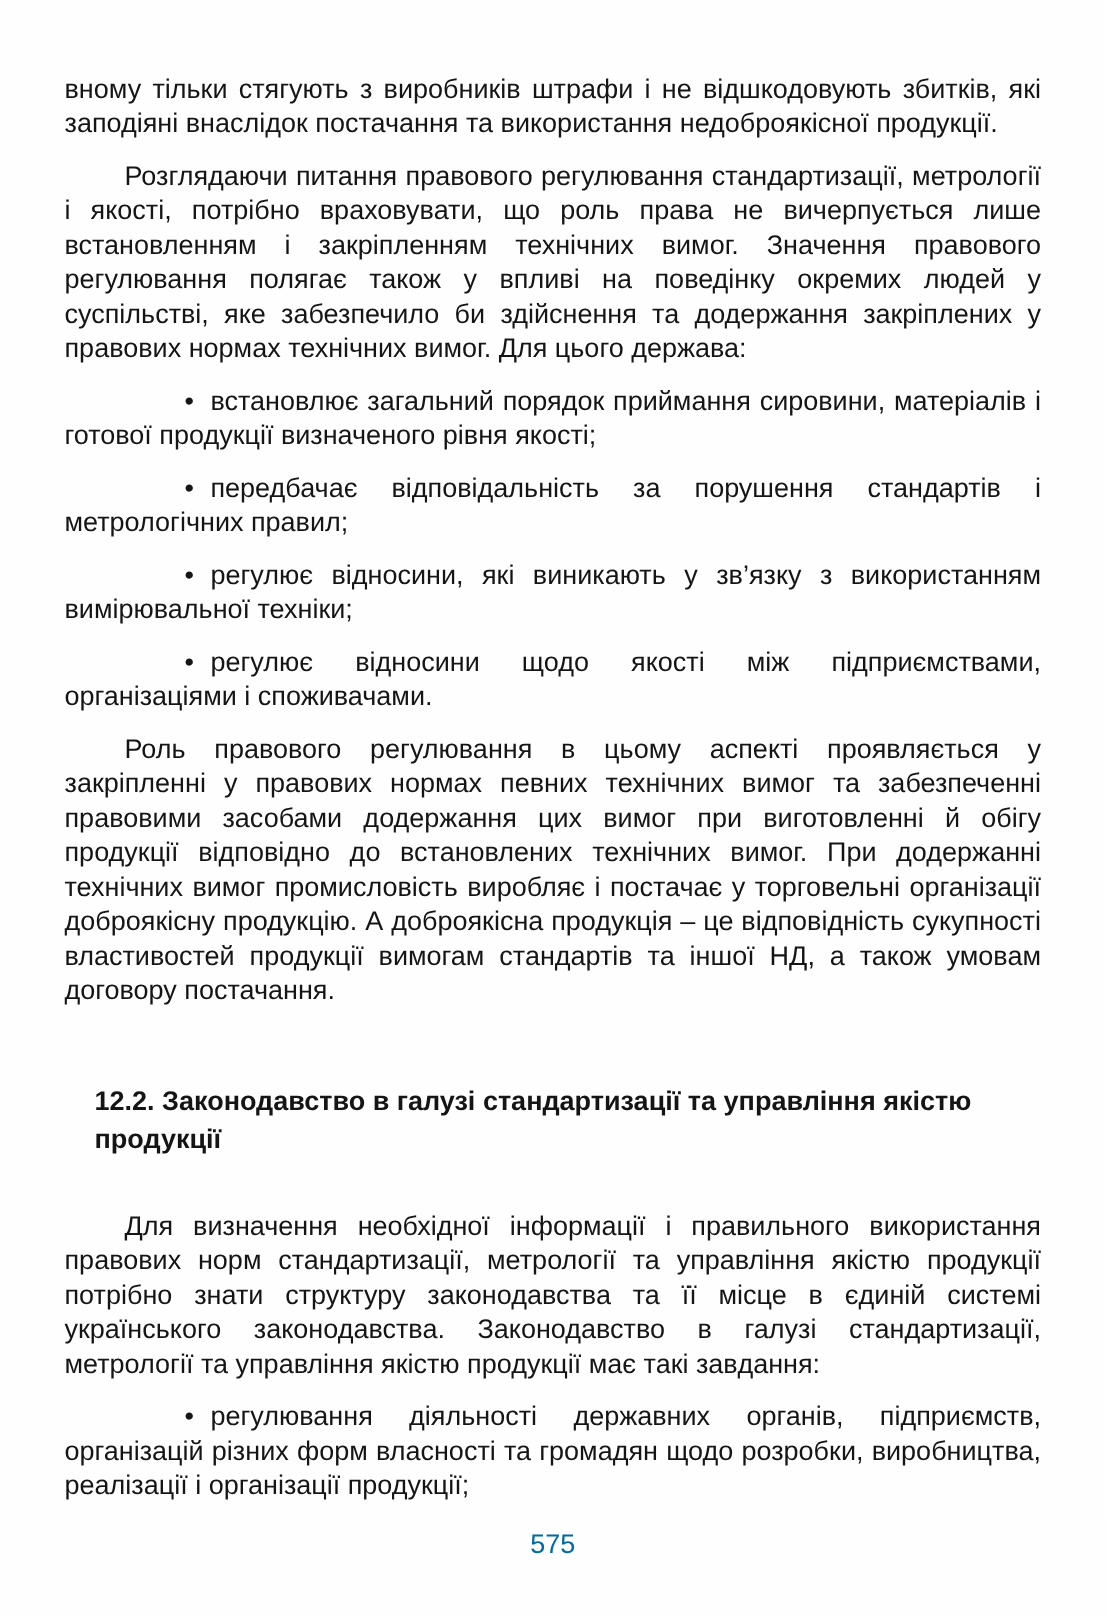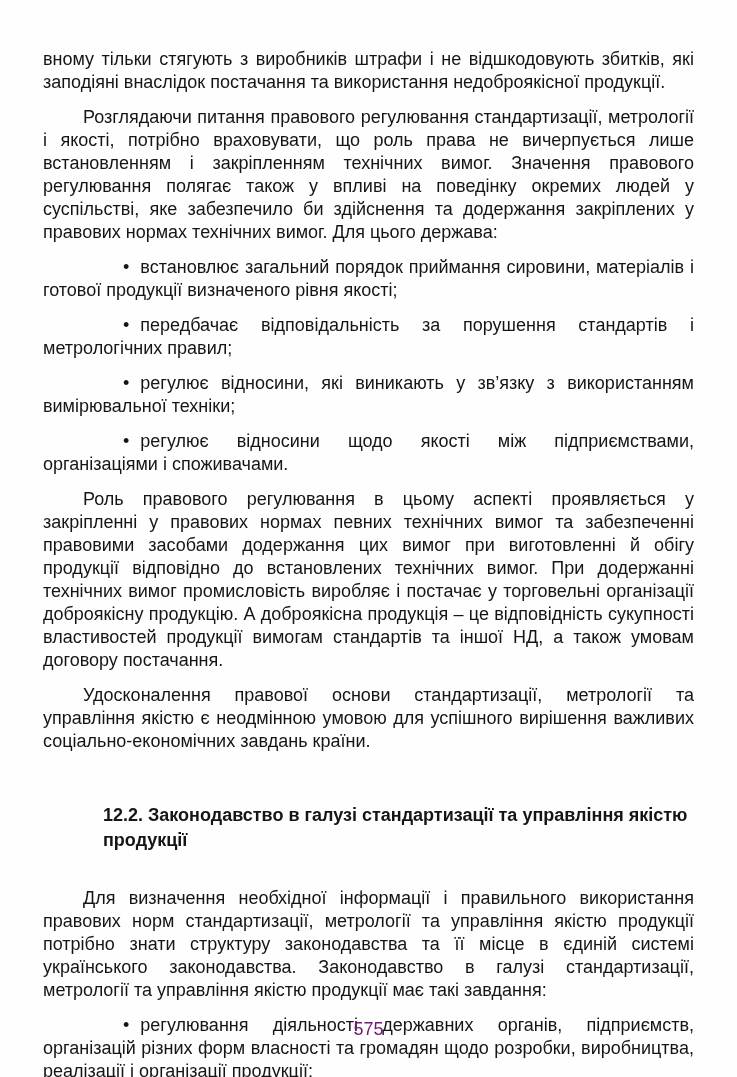--- a/index.html
+++ b/index.html
@@ -31,46 +31,45 @@
     text-indent: 40px;
   }
   .bullet-glyph {
     display: inline-block;
     margin-right: 11px;
   }
   .content p.heading {
     font-weight: bold;
     text-align: left;
     text-indent: 0;
-    margin: 50px 0 34px 72px;
+    margin: 50px 0 34px 32px;
     line-height: 25px;
   }
   .italic {
   }
   .page-number {
     position: absolute;
     left: 0;
     right: 0;
     bottom: 36px;
     text-align: center;
     font-size: 18px;
-    color: #701a75;
+    color: #0369a1;
   }
 </style>
 </head>
 <body>
 
 <div class="page">
   <div class="content" id="content">
       <p class="paragraph"><span>вному тільки стягують з виробників штрафи і не відшкодовують збитків, які заподіяні внаслідок постачання та використання недоброякісної продукції.</span></p>
       <p class="paragraph indent"><span>Розглядаючи питання правового регулювання стандартизації, метрології і якості, потрібно враховувати, що роль права не вичерпується лише встановленням і закріпленням технічних вимог. Значення правового регулювання полягає також у впливі на поведінку окремих людей у суспільстві, яке забезпечило би здійснення та додержання закріплених у правових нормах технічних вимог. Для цього держава:</span></p>
       <p class="bullet"><span class="bullet-glyph">•</span><span>встановлює загальний порядок приймання сировини, матеріалів і готової продукції визначеного рівня якості;</span></p>
       <p class="bullet"><span class="bullet-glyph">•</span><span>передбачає відповідальність за порушення стандартів і метрологічних правил;</span></p>
       <p class="bullet"><span class="bullet-glyph">•</span><span>регулює відносини, які виникають у зв’язку з використанням вимірювальної техніки;</span></p>
       <p class="bullet"><span class="bullet-glyph">•</span><span>регулює відносини щодо якості між підприємствами, організаціями і споживачами.</span></p>
       <p class="paragraph indent"><span>Роль правового регулювання в цьому аспекті проявляється у закріпленні у правових нормах певних технічних вимог та забезпеченні </span><span class="italic">правовими засобами додержання цих вимог при виготовленні й обігу продукції</span><span> відповідно до встановлених технічних вимог. При додержанні технічних вимог промисловість виробляє і постачає у торговельні організації доброякісну продукцію. А доброякісна продукція – це відповідність сукупності властивостей продукції вимогам стандартів та іншої НД, а також умовам договору постачання.</span></p>
-      <p class="paragraph indent"><span>Удосконалення правової основи стандартизації, метрології та управління якістю є неодмінною умовою для успішного вирішення важливих соціально-економічних завдань країни.</span></p>
       <p class="heading"><span>12.2. Законодавство в галузі стандартизації та управління якістю продукції</span></p>
       <p class="paragraph indent"><span>Для визначення необхідної інформації і правильного використання правових норм стандартизації, метрології та управління якістю продукції </span><span class="italic">потрібно знати структуру законодавства та її місце в єдиній системі</span><span> українського законодавства. Законодавство в галузі стандартизації, метрології та управління якістю продукції має такі завдання:</span></p>
       <p class="bullet"><span class="bullet-glyph">•</span><span>регулювання діяльності державних органів, підприємств, організацій різних форм власності та громадян щодо розробки, виробництва, реалізації і організації продукції;</span></p>
     </div>
   <div class="page-number">575</div>
 </div>
 
 </body></html>

